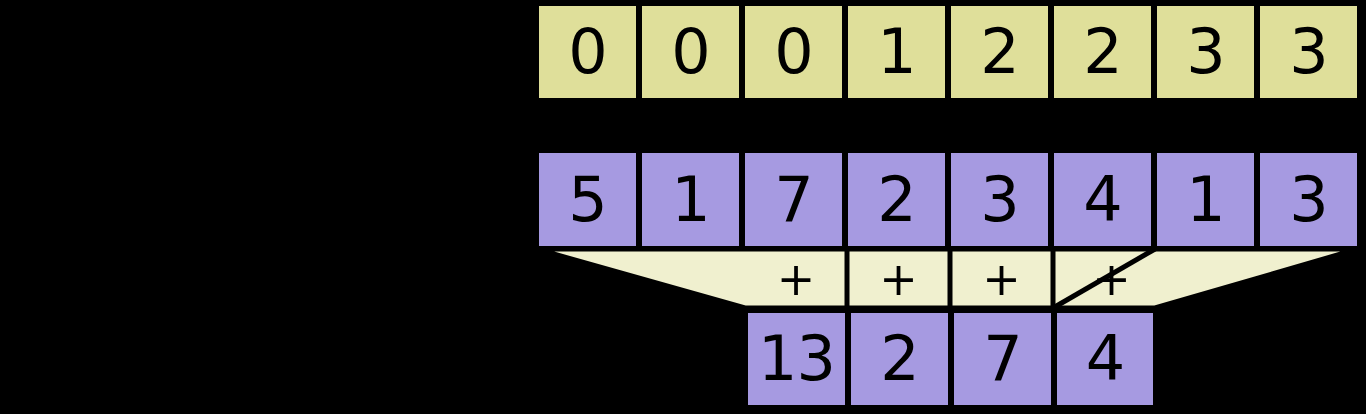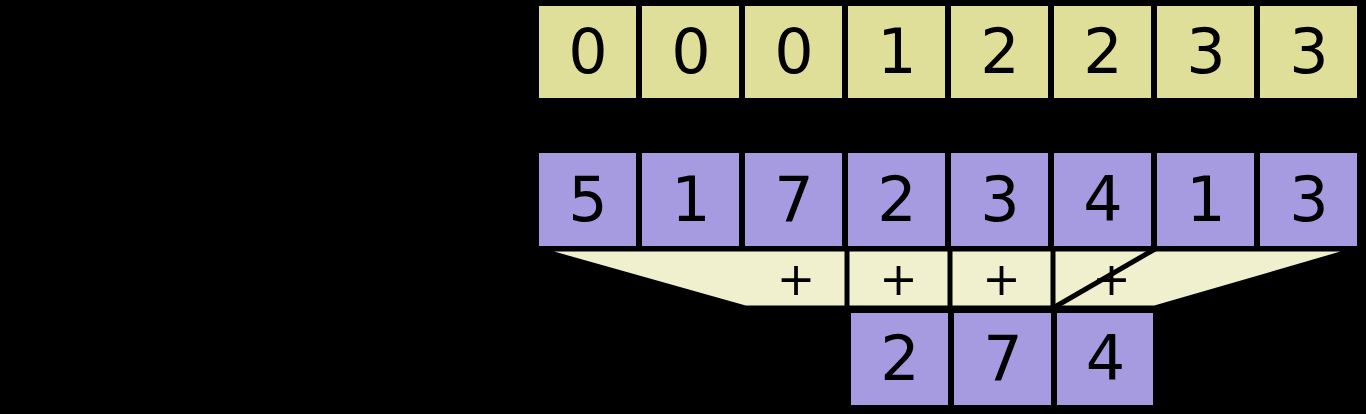--- a/index.html
+++ b/index.html
@@ -96,17 +96,18 @@
   <div class="cell values" style="left:948px; top:150px; width:103px; height:99px;">3</div>
   <div class="cell values" style="left:1051px; top:150px; width:103px; height:99px;">4</div>
   <div class="cell values" style="left:1154px; top:150px; width:103px; height:99px;">1</div>
   <div class="cell values" style="left:1257px; top:150px; width:103px; height:99px;">3</div>
 
   <div class="plus-sign" style="left:745px; top:249px; width:102px; height:59px;">+</div>
   <div class="plus-sign" style="left:847px; top:249px; width:103px; height:59px;">+</div>
   <div class="plus-sign" style="left:950px; top:249px; width:103px; height:59px;">+</div>
   <div class="plus-sign" style="left:1060px; top:249px; width:103px; height:59px;">+</div>
 
+  <div class="cell result" style="left:745px; top:310px; width:103px; height:98px;">13</div>
   <div class="cell result" style="left:848px; top:310px; width:103px; height:98px;">2</div>
   <div class="cell result" style="left:951px; top:310px; width:103px; height:98px;">7</div>
   <div class="cell result" style="left:1054px; top:310px; width:102px; height:98px;">4</div>
 
 </div>
 
 </body></html>

